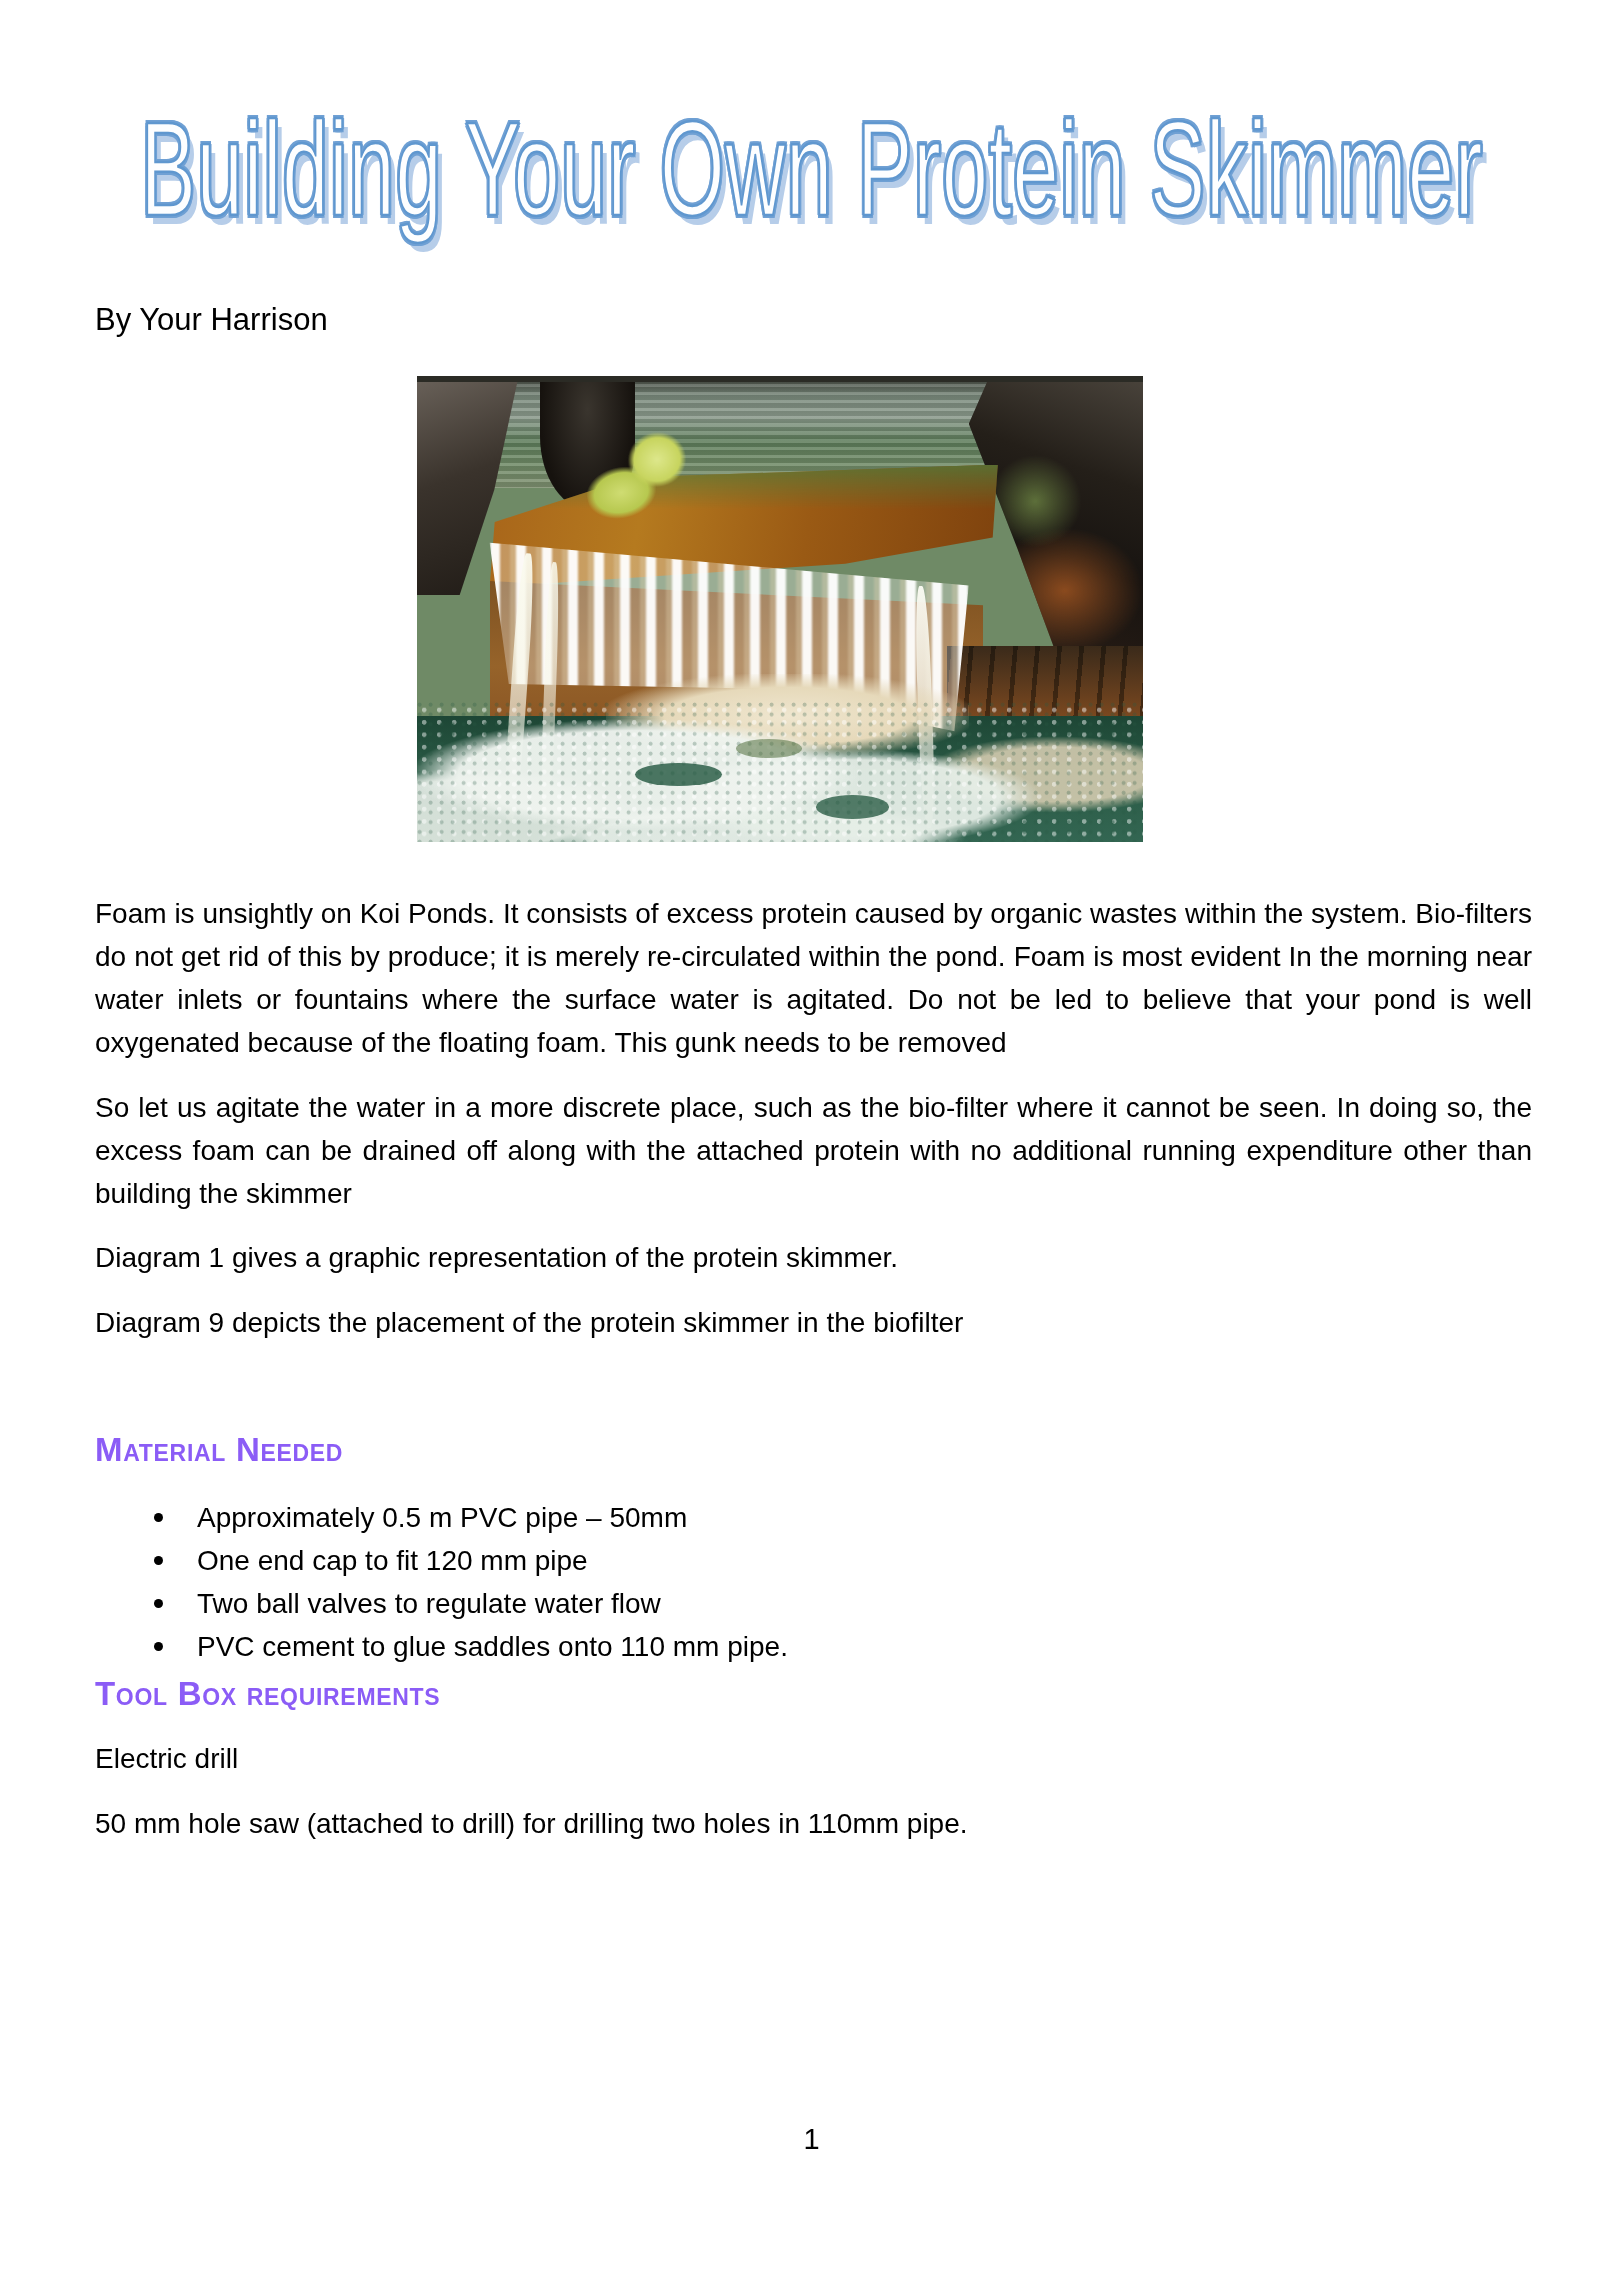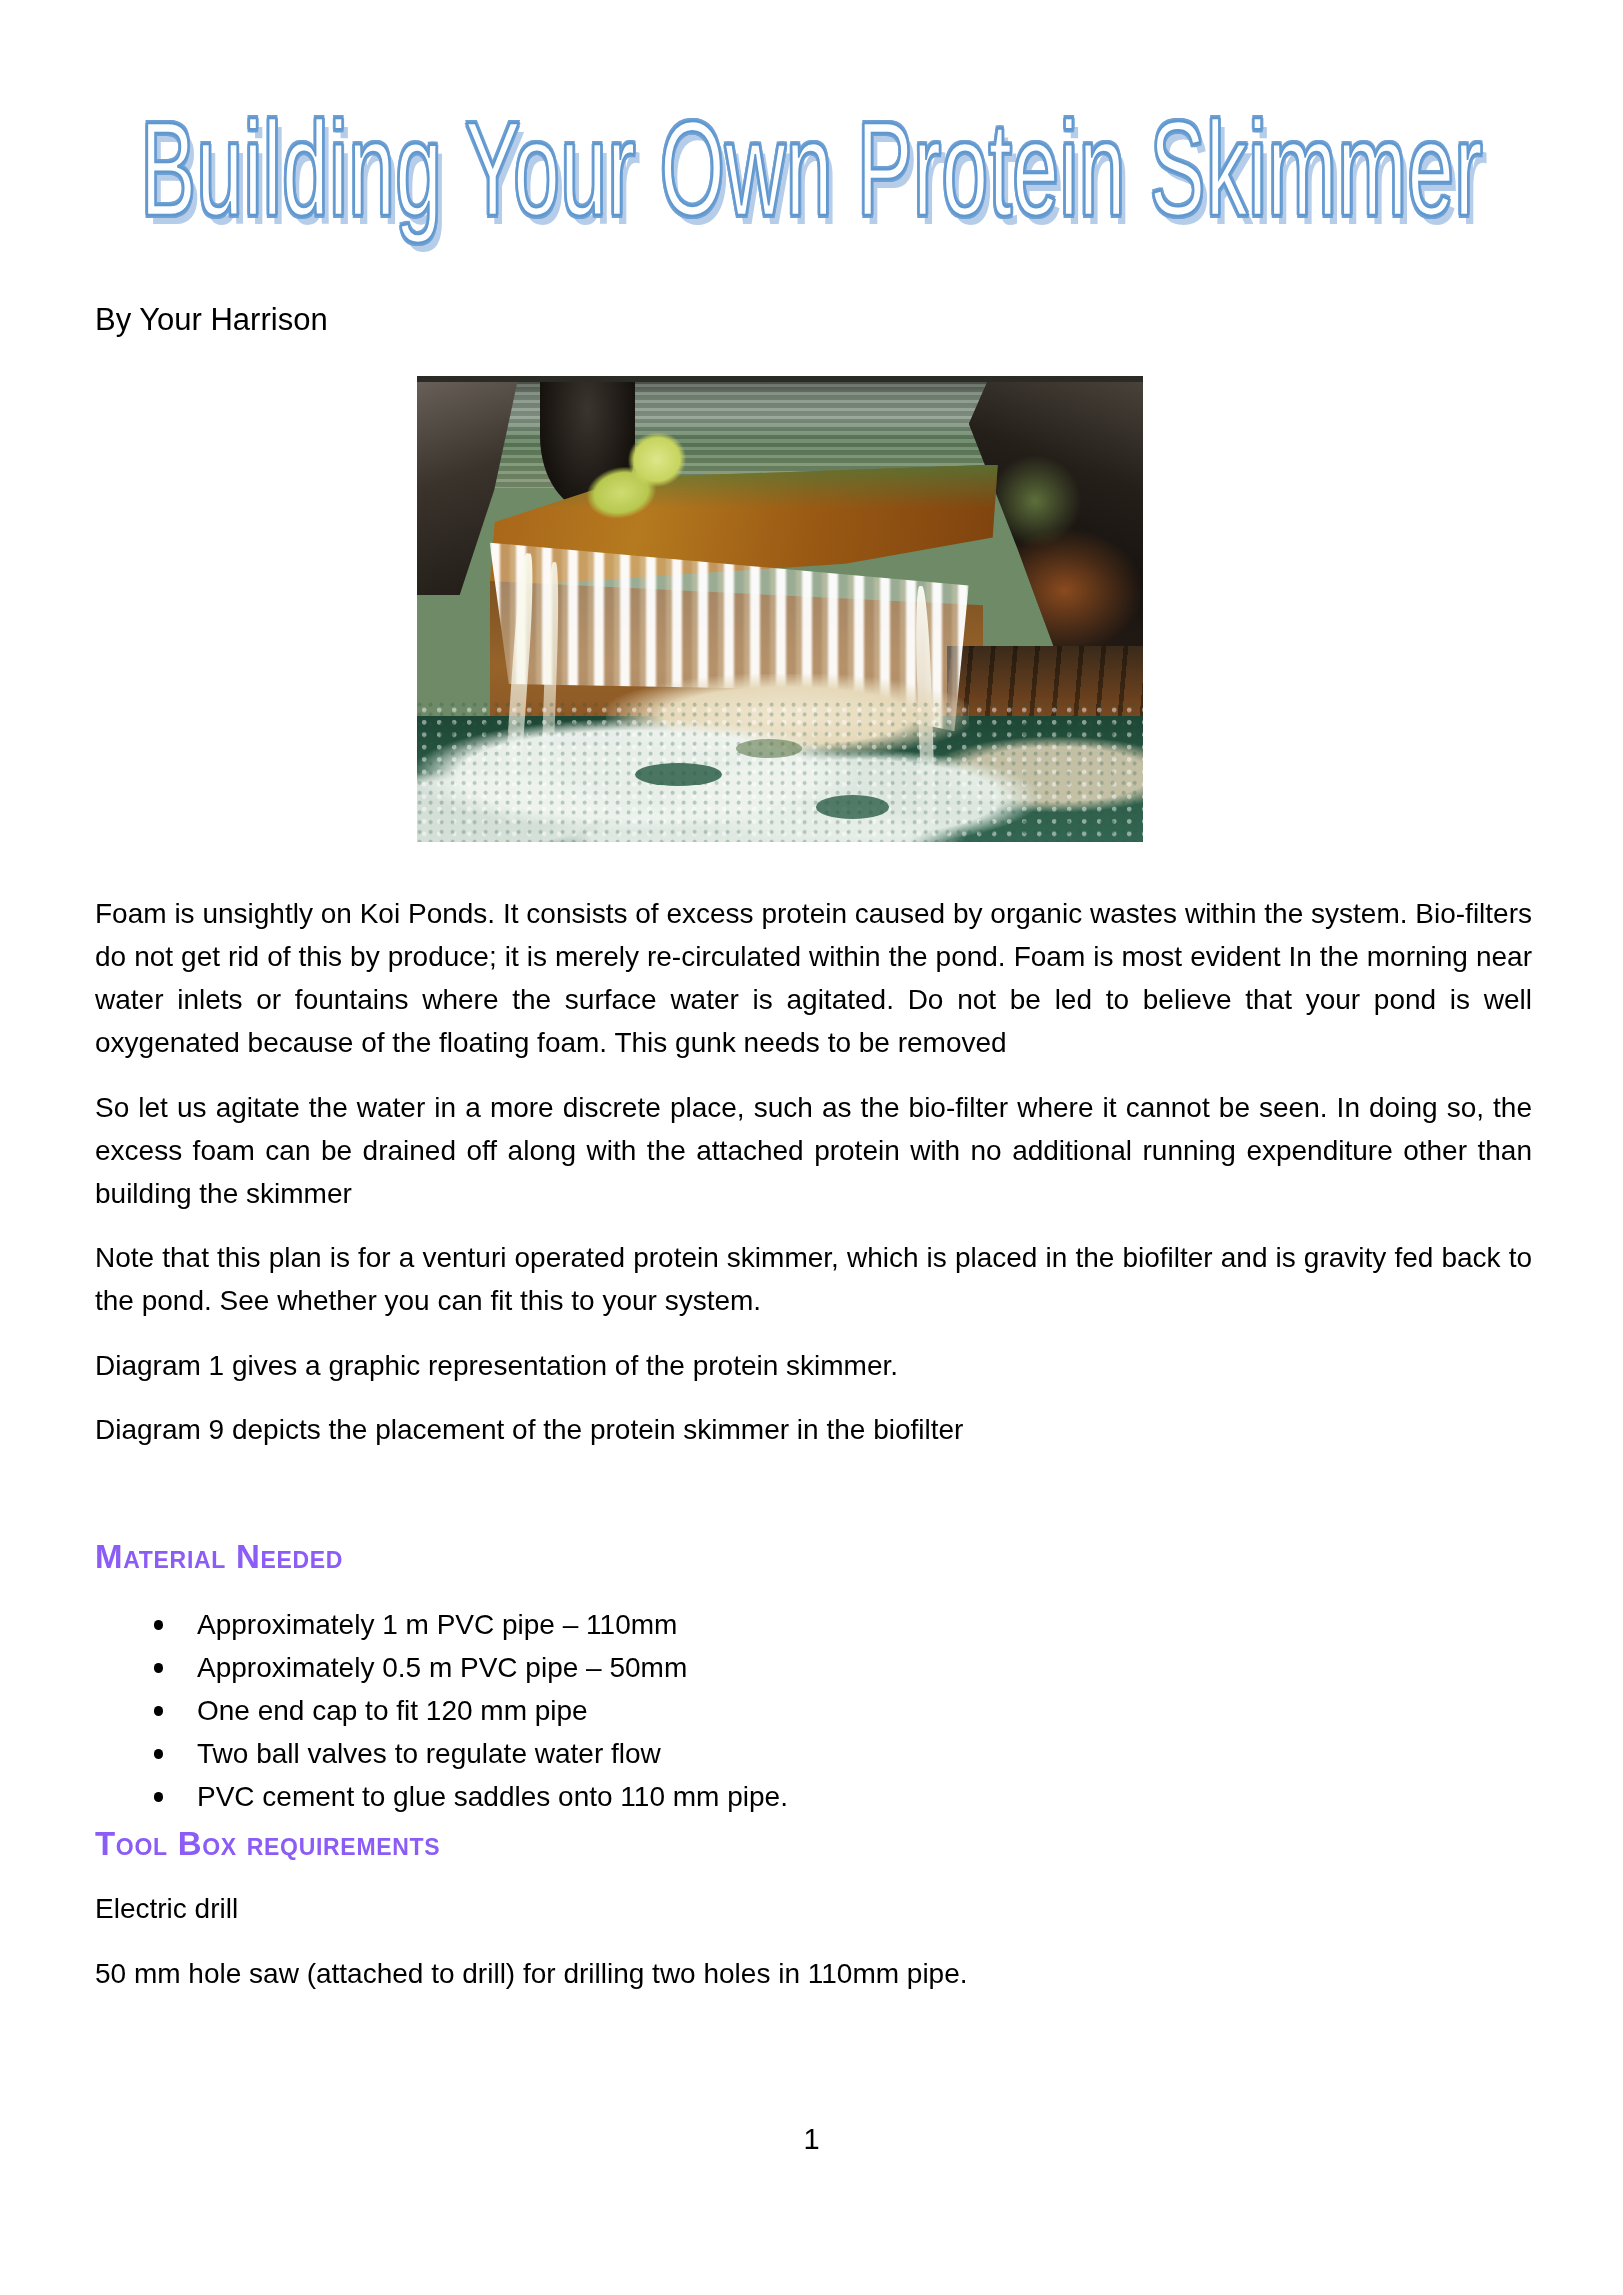--- a/index.html
+++ b/index.html
@@ -137,27 +137,25 @@
   <div class="p-foam-speckle"></div>
   <div class="p-foam-hole1"></div>
   <div class="p-foam-hole2"></div>
   <div class="p-foam-hole3"></div>
   <div class="p-topline"></div>
 </div>
 
 <div class="content">
   <p class="para">Foam is unsightly on Koi Ponds. It consists of excess protein caused by organic wastes within the system. Bio-filters do not get rid of this by produce; it is merely re-circulated within the pond. Foam is most evident In the morning near water inlets or fountains where the surface water is agitated. Do not be led to believe that your pond is well oxygenated because of the floating foam. This gunk needs to be removed</p>
   <p class="para">So let us agitate the water in a more discrete place, such as the bio-filter where it cannot be seen. In doing so, the excess foam can be drained off along with the attached protein with no additional running expenditure other than building the skimmer</p>
-  <p class="para">Note that this plan is for a venturi operated protein skimmer, which is placed in the biofilter and is gravity fed back to the pond. See whether you can fit this to your system.</p>
   <p class="para">Diagram 1 gives a graphic representation of the protein skimmer.</p>
   <p class="para">Diagram 9 depicts the placement of the protein skimmer in the biofilter</p>
 
   <h2 class="heading h-material">Material Needed</h2>
   <ul class="materials">
-    <li>Approximately 1 m PVC pipe – 110mm</li>
     <li>Approximately 0.5 m PVC pipe – 50mm</li>
     <li>One end cap to fit 120 mm pipe</li>
     <li>Two ball valves to regulate water flow</li>
     <li>PVC cement to glue saddles onto 110 mm pipe.</li>
   </ul>
 
   <h2 class="heading h-toolbox">Tool Box requirements</h2>
   <p class="tool">Electric drill</p>
   <p class="tool">50 mm hole saw (attached to drill) for drilling two holes in 110mm pipe.</p>
 </div>

